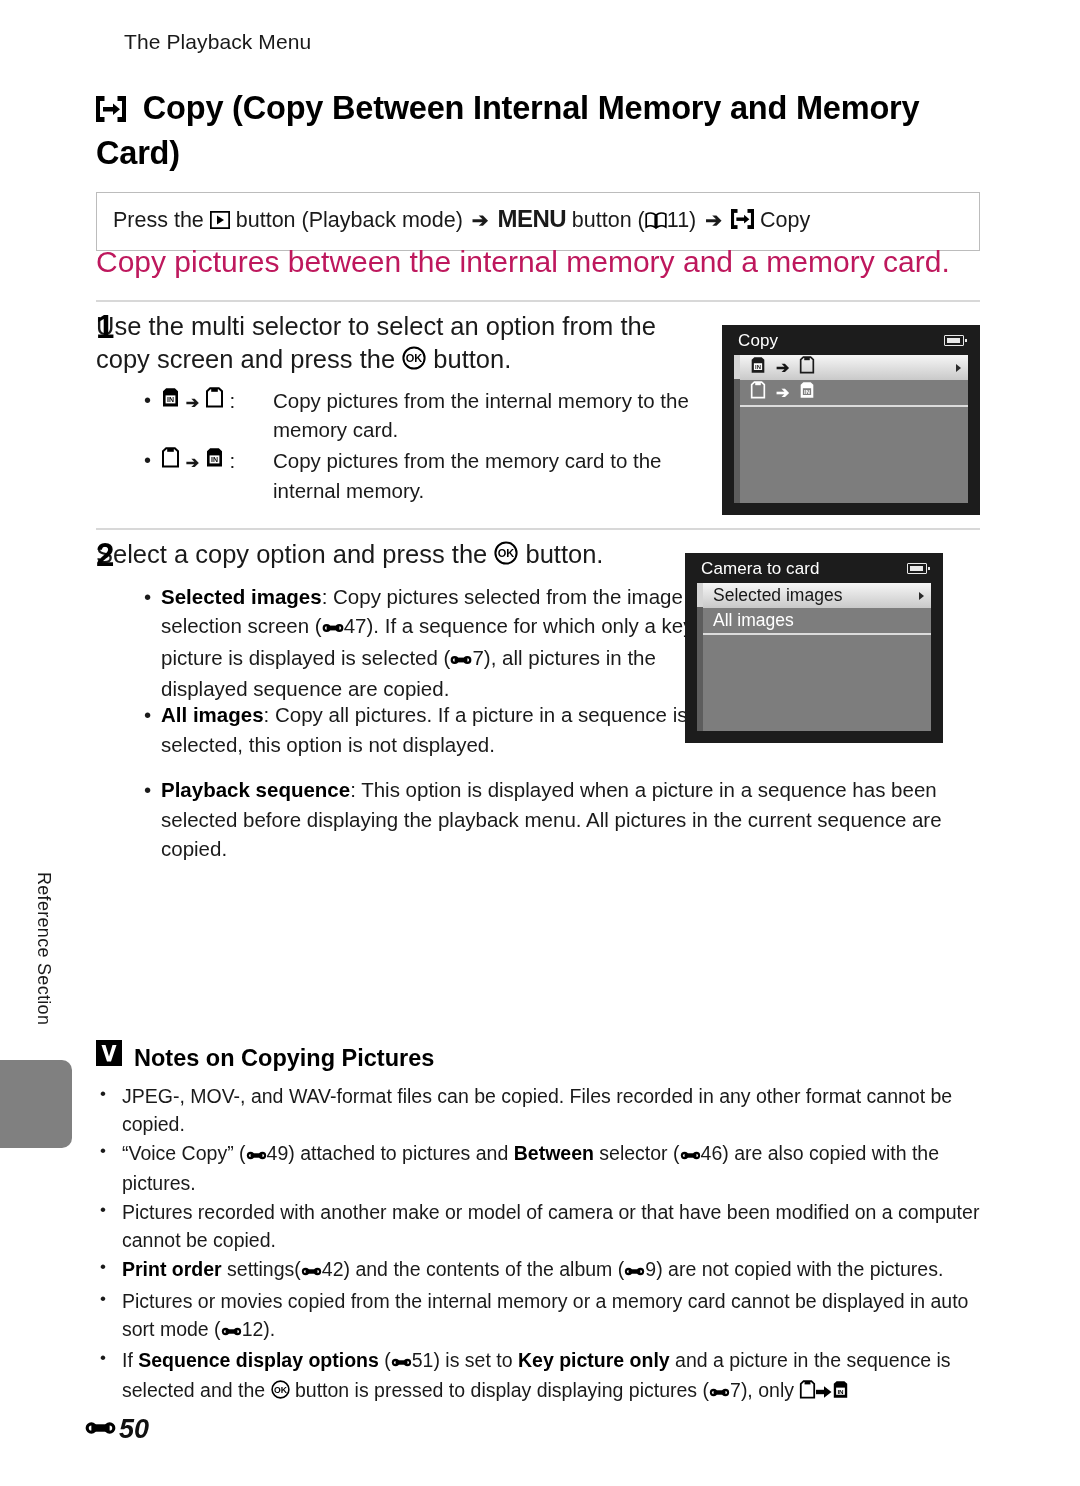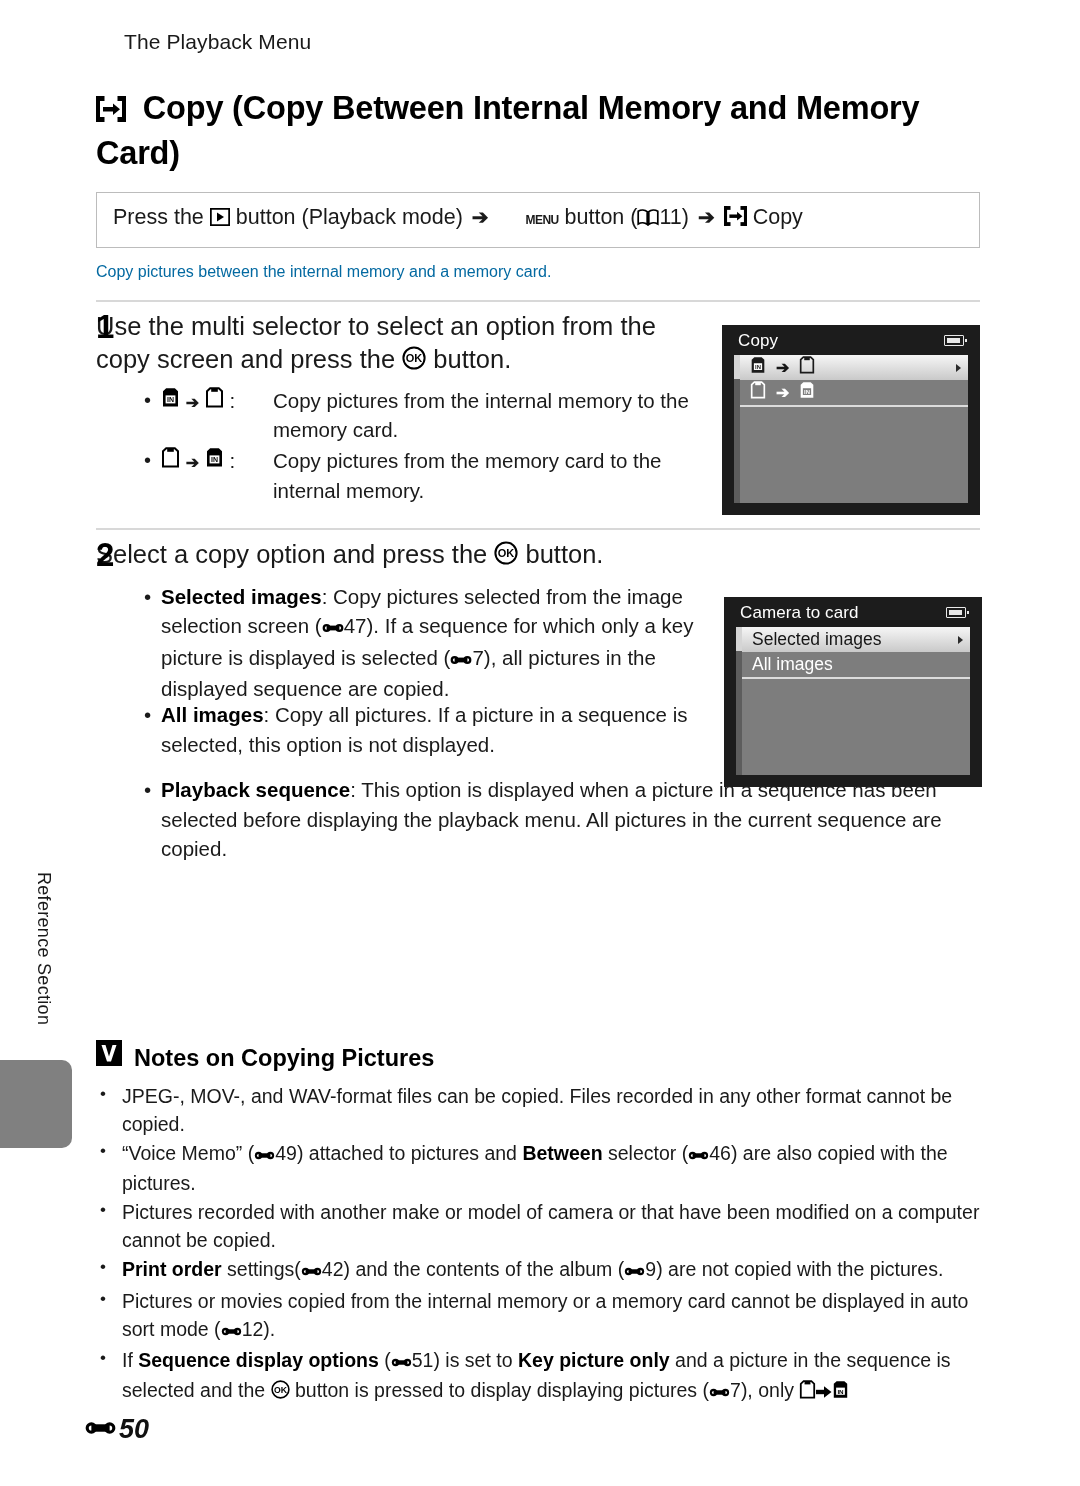--- a/index.html
+++ b/index.html
@@ -59,38 +59,37 @@
     width: 884px;
     box-sizing: border-box;
     border: 1.5px solid #bcbcbc;
     padding: 12px 16px 14px 16px;
     font-size: 21.5px;
     line-height: 1.2;
     white-space: nowrap;
   }
   .nav-box .menu-word {
     font-weight: bold;
-    font-size: 12px;
+    font-size: 24px;
     letter-spacing: -.6px;
-    margin-left: 28px;
   }
   .nav-box .arrow {
     font-weight: bold;
     font-size: 20px;
     padding: 0 3px;
   }
 
   
   .intro {
     position: absolute;
     left: 96px;
-    top: 263px;
+    top: 245px;
     width: 884px;
-    font-size: 16px;
-    color: #0369a1;
+    font-size: 30px;
+    color: #be185d;
   }
 
   
   .rule {
     position: absolute;
     left: 96px;
     width: 884px;
     height: 2px;
     background: #d8d8d8;
   }
@@ -159,21 +158,21 @@
   
   .cam {
     position: absolute;
     width: 258px;
     height: 190px;
     background: #1c1c1c;
     box-sizing: border-box;
     padding: 0;
   }
   #cam1 { left: 722px; top: 325px; }
-  #cam2 { left: 724px; top: 553px; margin-top: 44px; }
+  #cam2 { left: 685px; top: 553px; }
 
   .cam-title {
     position: relative;
     height: 30px;
     color: #ffffff;
     font-size: 17px;
     padding: 6px 0 0 16px;
     box-sizing: border-box;
     letter-spacing: .1px;
   }
@@ -588,21 +587,21 @@
 
   <div id="notes-list">
 
     <div class="note-row">
       <span class="dot">•</span>
       <span class="txt"><span>JPEG-, MOV-, and WAV-format files can be copied. Files recorded in any other format cannot be copied.</span></span>
     </div>
 
     <div class="note-row">
       <span class="dot">•</span>
-      <span class="txt"><span>“Voice Memo” (</span><span class="ic"><svg width="21" height="13" viewBox="0 0 22 14" aria-hidden="true">
+      <span class="txt"><span>“Voice Copy” (</span><span class="ic"><svg width="21" height="13" viewBox="0 0 22 14" aria-hidden="true">
               <circle cx="4.6" cy="7" r="4" fill="#000"></circle>
               <circle cx="4.6" cy="7" r="1.7" fill="#fff"></circle>
               <circle cx="17.4" cy="7" r="4" fill="#000"></circle>
               <circle cx="17.4" cy="7" r="1.7" fill="#fff"></circle>
               <rect x="4.6" y="4.6" width="12.8" height="4.8" fill="#000"></rect>
             </svg></span><span>49</span><span>) attached to pictures and </span><b>Between</b><span> selector (</span><span class="ic"><svg width="21" height="13" viewBox="0 0 22 14" aria-hidden="true">
               <circle cx="4.6" cy="7" r="4" fill="#000"></circle>
               <circle cx="4.6" cy="7" r="1.7" fill="#fff"></circle>
               <circle cx="17.4" cy="7" r="4" fill="#000"></circle>
               <circle cx="17.4" cy="7" r="1.7" fill="#fff"></circle>

